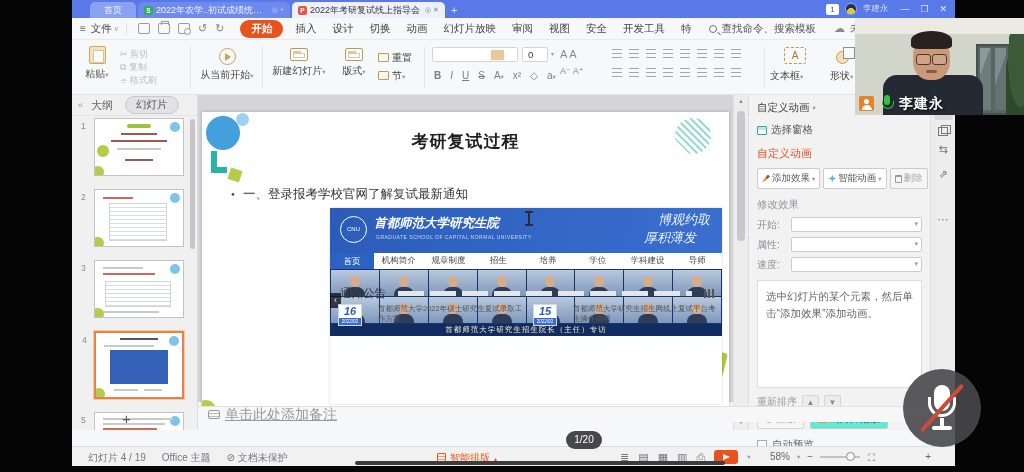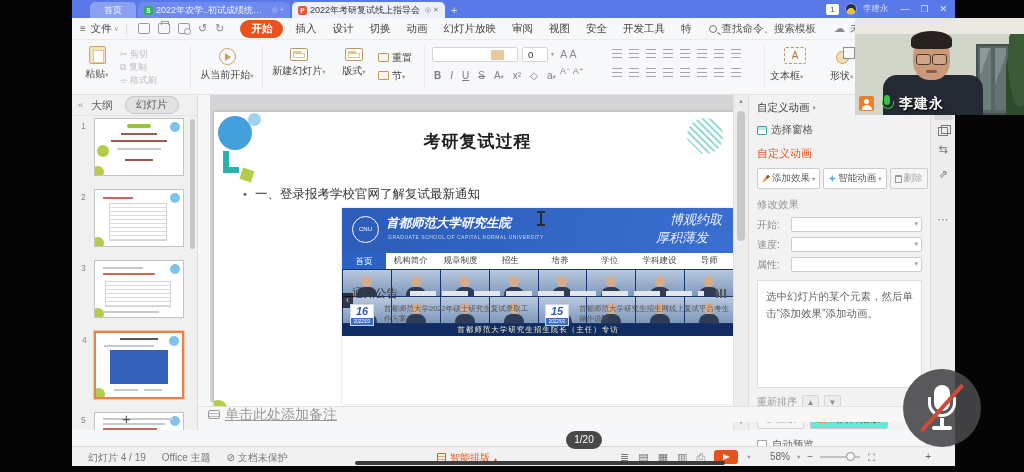--- a/index.html
+++ b/index.html
@@ -102,21 +102,21 @@
   .mini .dotb { position:absolute; width:10px; height:10px; border-radius:50%; background:#7fc3e8; }
   .mini .dotg { position:absolute; width:12px; height:12px; border-radius:50%; background:#b3cc4a; }
   .mini .bar { position:absolute; height:2px; background:#9a5a52; }
   .mini .gbar { position:absolute; height:2px; background:#c9c9cc; }
   .mini .rbar { position:absolute; height:2px; background:#c96a5a; }
   .mini .grid { position:absolute; background:repeating-linear-gradient(#fff 0 3px, #d8dce4 3px 4px), repeating-linear-gradient(90deg, #fff 0 10px, #d8dce4 10px 11px); border:1px solid #d0d4dc; }
   .mini .blue { position:absolute; background:#3562b8; }
   .mini .pillg { position:absolute; background:#9cc23a; border-radius:4px; }
 
   
-  .canvas { position:absolute; left:138px; top:95px; width:535px; height:307px; background:#d5d5d7; }
+  .canvas { position:absolute; left:126px; top:95px; width:535px; height:307px; background:#d5d5d7; }
   .slide { position:absolute; left:4px; top:17px; width:527px; height:300px; background:#fff; box-shadow:0 0 3px rgba(0,0,0,.25); overflow:hidden; }
   .s-title { position:absolute; left:0; right:0; top:18px; text-align:center; font-size:17px; font-weight:bold; color:#1f1f1f; letter-spacing:1px; }
   .s-bullet { position:absolute; left:28px; top:74px; font-size:12.5px; color:#333; font-family:"DejaVu Serif","Liberation Serif",serif; }
   .s-bullet::before { content:"•"; margin-right:7px; font-size:10px; color:#444; }
   .deco-c1 { position:absolute; left:4px; top:4px; width:34px; height:34px; border-radius:50%; background:#44a0dc; }
   .deco-c2 { position:absolute; left:34px; top:1px; width:13px; height:13px; border-radius:50%; background:#9ed0f0; }
   .deco-brk { position:absolute; left:9px; top:39px; width:16px; height:22px; border-left:6px solid #2bb3ab; border-bottom:6px solid #2bb3ab; }
   .deco-sq { position:absolute; left:27px; top:57px; width:12px; height:12px; background:#b3cc4a; transform:rotate(18deg); }
   .deco-stripe { position:absolute; right:18px; top:6px; width:36px; height:36px; border-radius:50%;
     background:repeating-linear-gradient(45deg, #8fd8d2 0 2px, #fff 2px 5px); opacity:.9; }
@@ -142,21 +142,21 @@
   .pcell { background:linear-gradient(180deg,#b9c9de,#7e97ba); position:relative; overflow:hidden; }
   .pcell::before { content:""; position:absolute; left:50%; top:22%; width:10px; height:11px; margin-left:-5px; border-radius:50% 50% 45% 45%; background:#d6ac8c; }
   .pcell::after { content:""; position:absolute; left:50%; bottom:-3px; width:20px; height:12px; margin-left:-10px; border-radius:8px 8px 0 0; background:#2e3c55; }
   .ph-arrow { position:absolute; left:0; top:24px; width:11px; height:15px; background:rgba(10,10,20,.75); color:#eee; font-size:9px; text-align:center; line-height:14px; }
   .ph-cap { position:absolute; left:0; bottom:0; width:100%; height:12px; background:#112c60; color:#f3ecc4; font-size:7.5px; text-align:center; line-height:12px; letter-spacing:1px; white-space:nowrap; overflow:hidden; }
   .notice-row { position:absolute; left:10px; top:78px; right:8px; display:flex; align-items:center; gap:6px; }
   .notice-title { font-size:11.5px; color:#333; white-space:nowrap; }
   .notice-sub { height:5px; flex:1; margin:0 6px; background:repeating-linear-gradient(90deg,#e3e6ea 0 26px, transparent 26px 32px); }
   .chart-ic { width:10px; height:9px; background:linear-gradient(90deg,#555 0 2px, transparent 2px 4px, #555 4px 6px, transparent 6px 8px, #555 8px 10px); }
   .notices { position:absolute; left:8px; top:96px; right:4px; display:flex; gap:10px; }
-  .n-item { flex:1; display:flex; gap:10px; }
+  .n-item { flex:1; display:flex; gap:16px; }
   .datebox { flex:0 0 24px; border:1px solid #ccd9ec; text-align:center; }
   .datebox .d { font-size:11px; font-weight:bold; font-style:italic; color:#2b5cb8; line-height:13px; background:#fff; }
   .datebox .ym { font-size:4.5px; color:#fff; background:#3a6ec4; line-height:7px; }
   .n-text { font-size:7.5px; color:#555; line-height:10px; overflow:hidden; max-height:20px; }
 
   
   .vsb { position:absolute; left:661px; top:95px; width:15px; height:335px; background:#ededee; border-left:1px solid #e0e0e2; font-size:6px; color:#8a8a8e; text-align:center; }
   .vsb .thumb { position:absolute; left:3px; top:16px; width:8px; height:130px; background:#c8c8cb; border-radius:4px; }
   .vsb .btns { position:absolute; bottom:2px; left:0; width:100%; line-height:11px; }
 
@@ -641,25 +641,25 @@
             <span class="trash"></span>
             <span>删除</span>
           </div>
       </div>
       <div class="ap-mod">修改效果</div>
       <div class="combo-row">
           <label>开始:</label>
           <div class="combo"></div>
         </div>
       <div class="combo-row">
+          <label>属性:</label>
+          <div class="combo"></div>
+        </div>
+      <div class="combo-row">
           <label>速度:</label>
-          <div class="combo"></div>
-        </div>
-      <div class="combo-row">
-          <label>属性:</label>
           <div class="combo"></div>
         </div>
       <div class="hintbox">选中幻灯片的某个元素，然后单击“添加效果”添加动画。</div>
       <div class="reorder">
         <span>重新排序</span>
         <span class="ro-btn">▲</span>
         <span class="ro-btn">▼</span>
       </div>
       <div class="playrow">
         <div class="p-btn">

